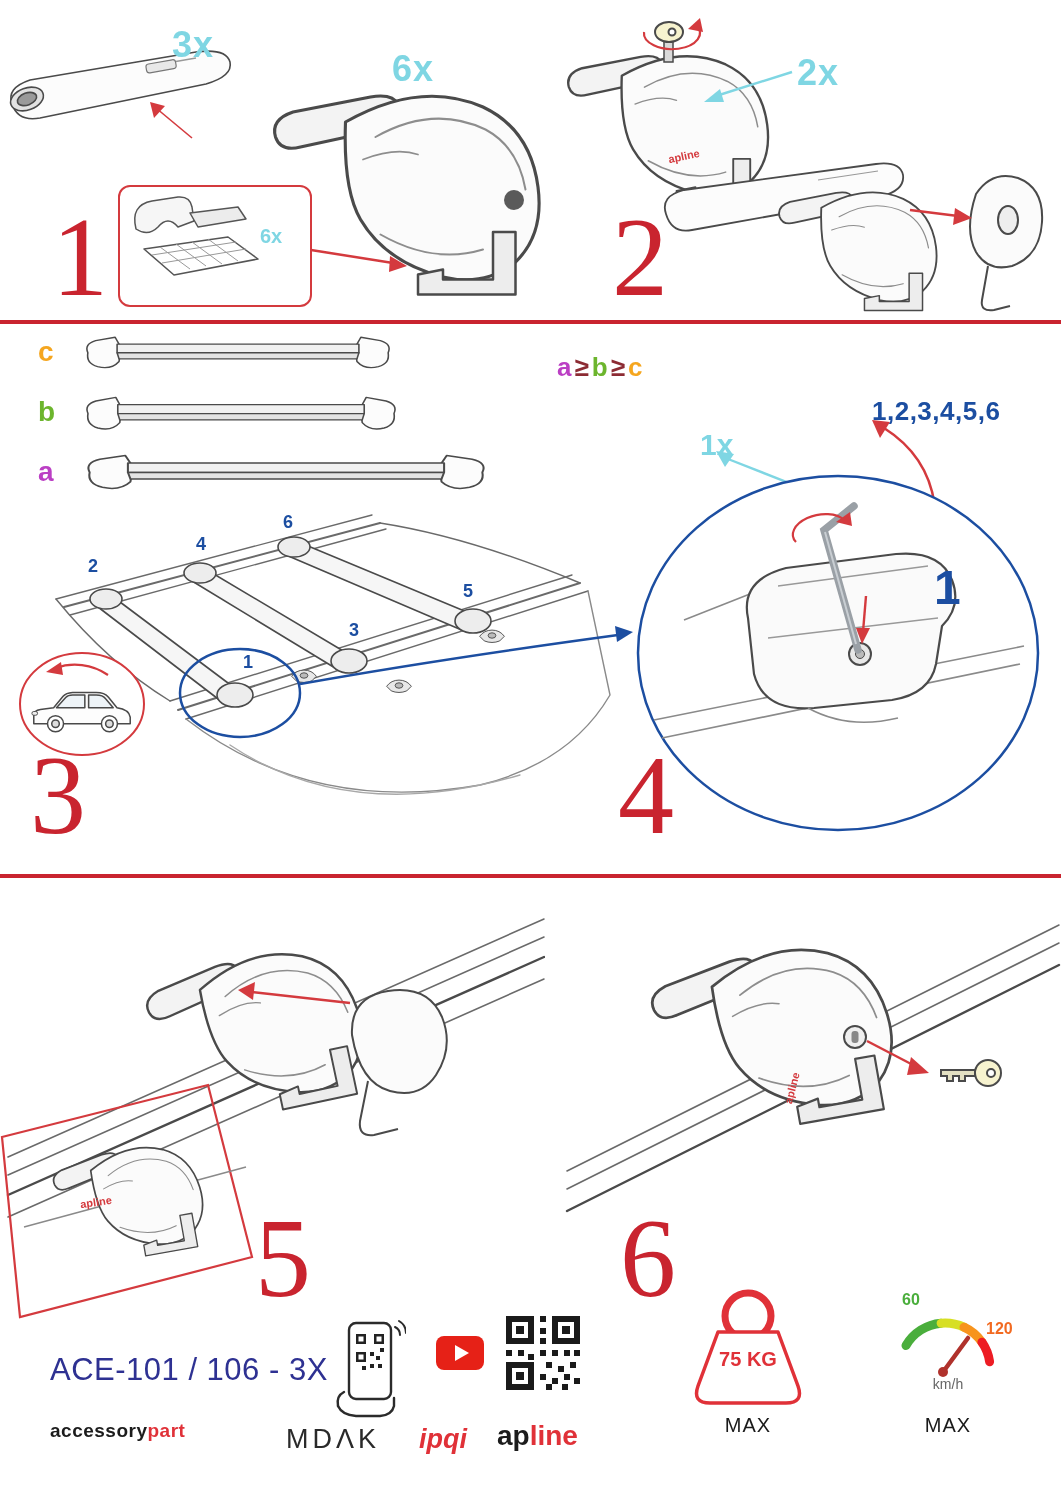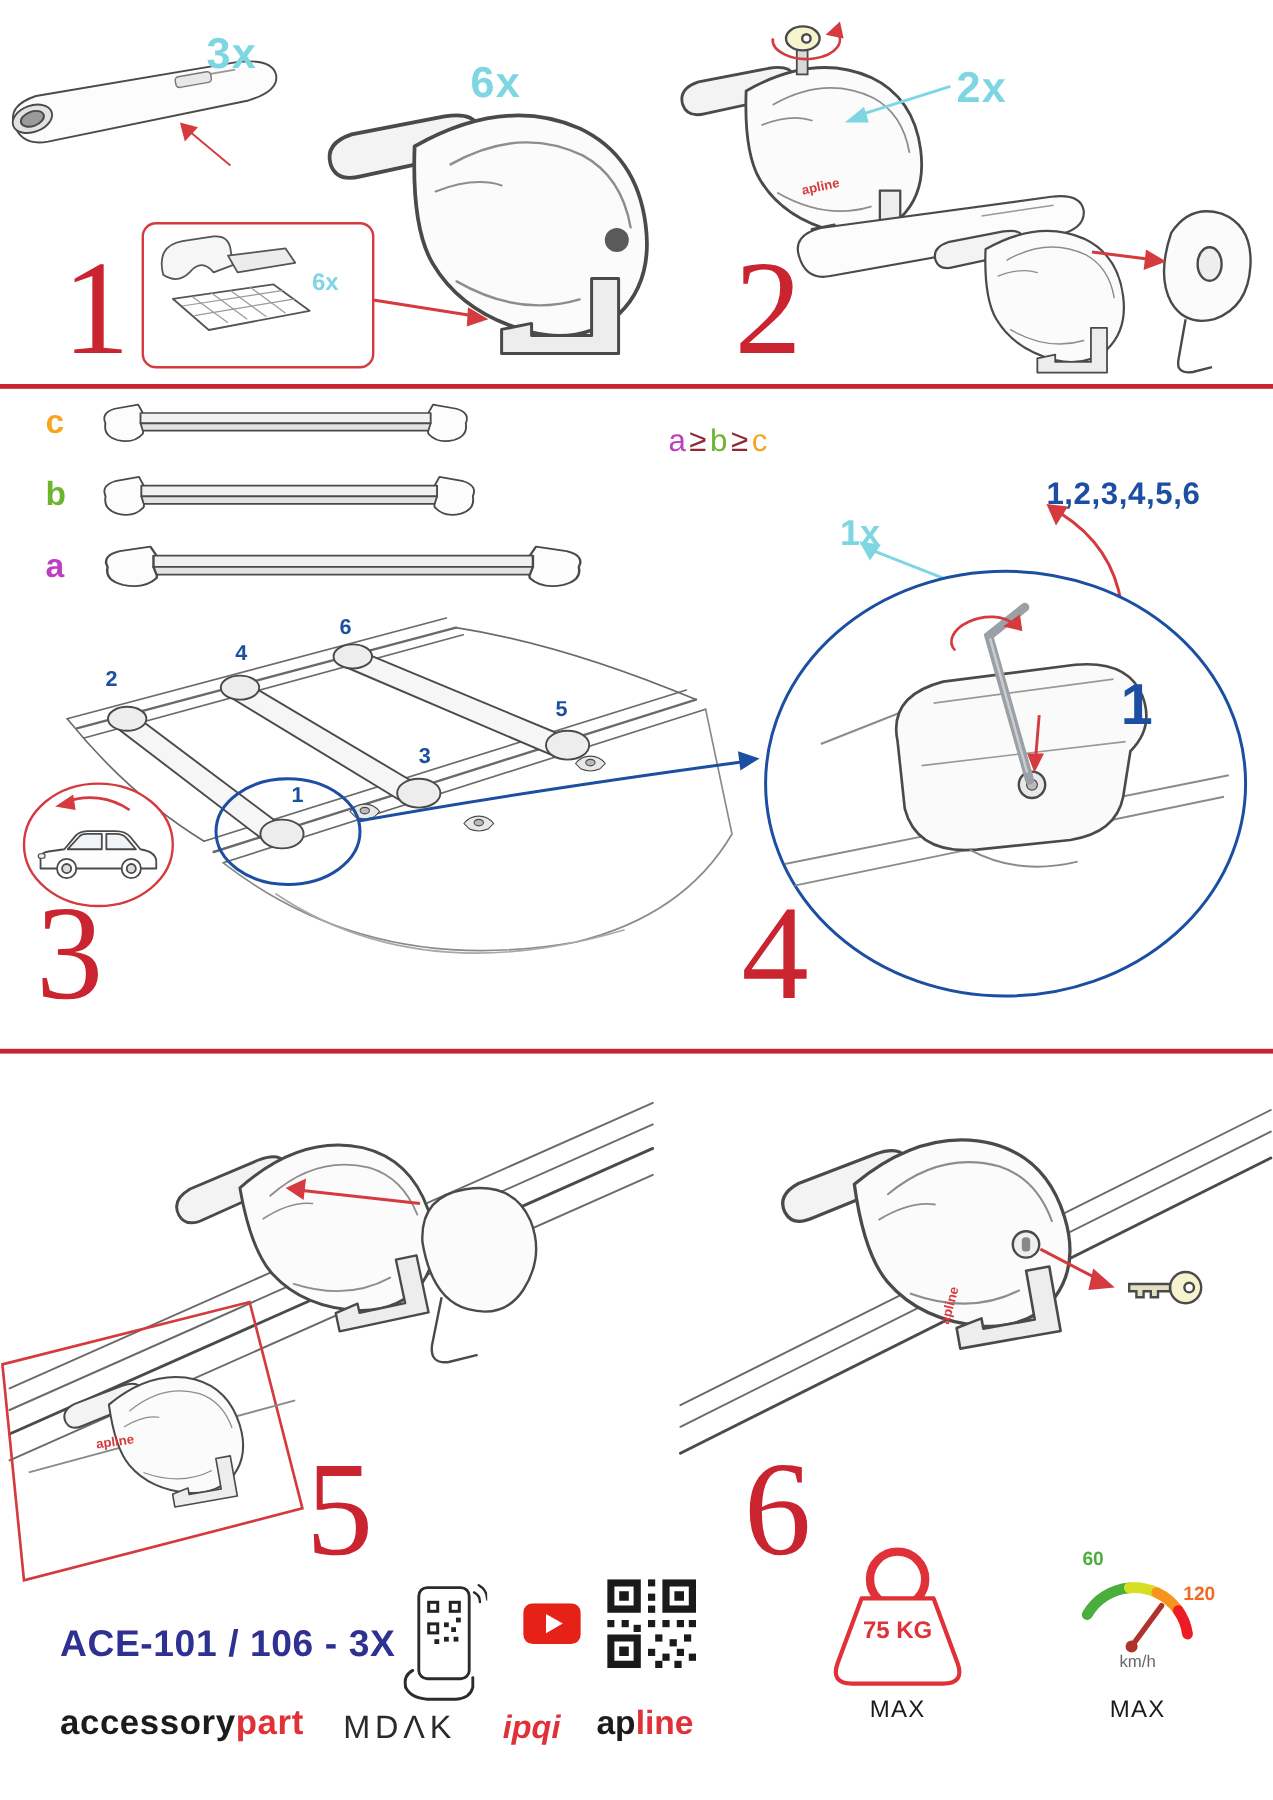--- a/index.html
+++ b/index.html
@@ -22,27 +22,27 @@
   .pos-num { position:absolute; font-weight:700; font-size:18px; color:#1c4ea1; }
   .order-seq { position:absolute; font-weight:700; font-size:26px; color:#1c4ea1; letter-spacing:0.5px; }
   .big-one { position:absolute; font-weight:700; font-size:48px; color:#1c4ea1; }
 
   .bar-letter { position:absolute; font-weight:700; font-size:28px; }
   .c-orange { color:#f5a61f; }
   .c-green  { color:#6cb52d; }
   .c-purple { color:#bb3fc4; }
   .c-maroon { color:#8c2b33; }
 
-  .size-rule { position:absolute; font-weight:400; font-size:26px; letter-spacing:1px; }
+  .size-rule { position:absolute; font-weight:700; font-size:26px; letter-spacing:1px; }
   .size-rule span { display:inline-block; padding:0 1px; }
 
   .mini-brand { position:absolute; font-size:11px; font-weight:700; color:#d43a3e; }
 
-  .model-code { position:absolute; font-weight:700; font-size:31px; color:#2e3192; letter-spacing:0.5px; }
-  .brand-line { position:absolute; font-weight:700; font-size:29px; color:#1c1c1c; letter-spacing:0.5px; }
+  .model-code { position:absolute; font-weight:400; font-size:31px; color:#2e3192; letter-spacing:0.5px; }
+  .brand-line { position:absolute; font-weight:700; font-size:19px; color:#1c1c1c; letter-spacing:0.5px; }
   .brand-red { color:#e03138; }
   .mdak { position:absolute; font-size:27px; font-weight:500; color:#2a2a2a; letter-spacing:4px; }
   .ipqi { position:absolute; font-size:27px; font-weight:700; color:#e03138;font-style:italic; }
   .apline-logo { position:absolute; font-size:28px; font-weight:700; color:#1c1c1c; }
 
   .weight-value { position:absolute; left:684px; top:1348px; width:128px; text-align:center;
                   font-weight:700; font-size:20px; color:#e03138; }
   .max-label { position:absolute; font-weight:400; font-size:20px; color:#1a1a1a; text-align:center; letter-spacing:1px; }
   .speed-lo { position:absolute; font-weight:700; font-size:16px; color:#4aae3c; }
   .speed-hi { position:absolute; font-weight:700; font-size:16px; color:#f26a21; }

